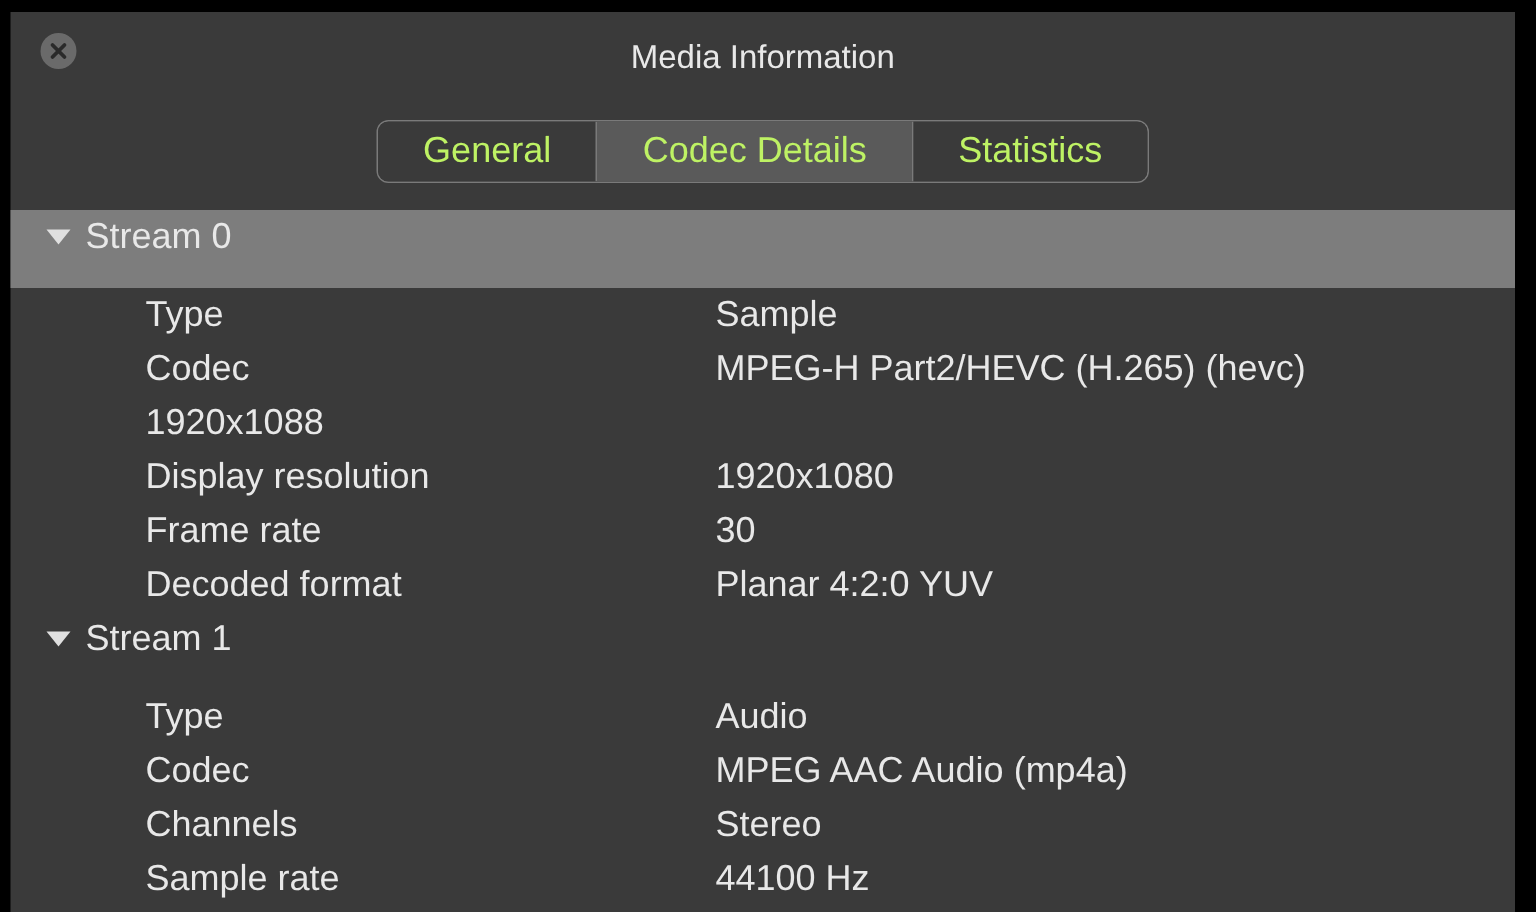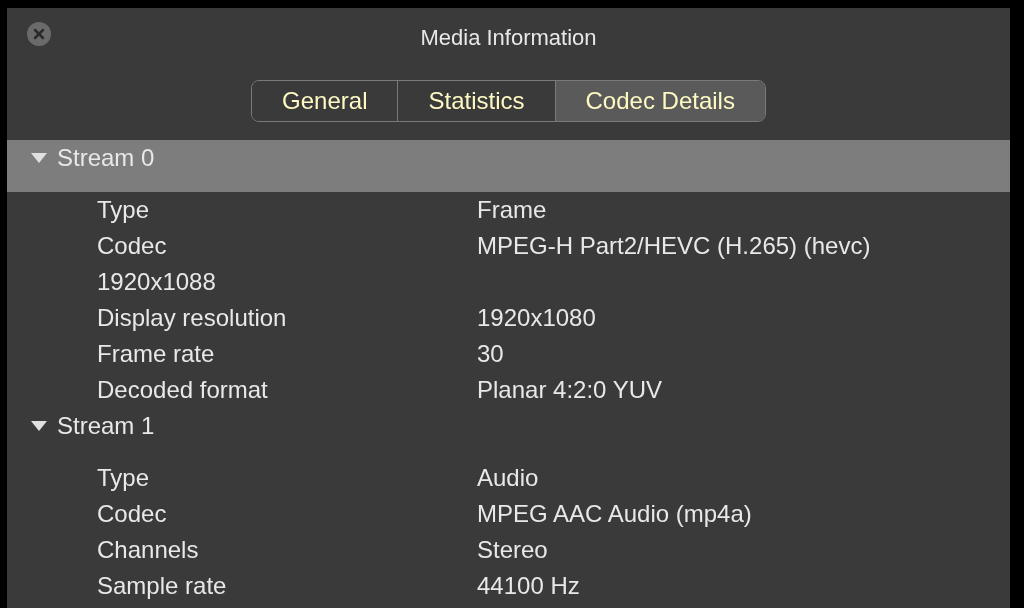--- a/index.html
+++ b/index.html
@@ -59,21 +59,21 @@
       margin-bottom: 18px;
     }
     .tab-group {
       display: flex;
       border: 1px solid #7a7a7a;
       border-radius: 8px;
       overflow: hidden;
     }
     .tab {
       padding: 6px 30px;
-      color: #fef9c3;
+      color: #bef264;
       font-size: 24px;
       background: #3a3a3a;
       border-right: 1px solid #7a7a7a;
       cursor: pointer;
     }
     .tab:last-child {
       border-right: none;
     }
     .tab.selected {
       background: #5a5a5a;
@@ -124,34 +124,34 @@
         <line x1="3" y1="3" x2="11" y2="11" stroke="#2a2a2a" stroke-width="2.5" stroke-linecap="round"></line>
         <line x1="11" y1="3" x2="3" y2="11" stroke="#2a2a2a" stroke-width="2.5" stroke-linecap="round"></line>
       </svg>
     </div>
     <div class="title">Media Information</div>
   </div>
 
   <div class="tabs">
     <div class="tab-group">
       <div class="tab">General</div>
+      <div class="tab selected">Codec Details</div>
       <div class="tab">Statistics</div>
-      <div class="tab selected">Codec Details</div>
     </div>
   </div>
 
   <div class="content">
 
     <div class="stream-header highlighted">
       <span class="disclosure"></span>
       <span>Stream 0</span>
     </div>
     <div class="row">
       <div class="label">Type</div>
-      <div class="value">Frame</div>
+      <div class="value">Sample</div>
     </div>
     <div class="row">
       <div class="label">Codec</div>
       <div class="value">MPEG-H Part2/HEVC (H.265) (hevc)</div>
     </div>
     <div class="row">
       <div class="value">1920x1088</div>
     </div>
     <div class="row">
       <div class="label">Display resolution</div>

